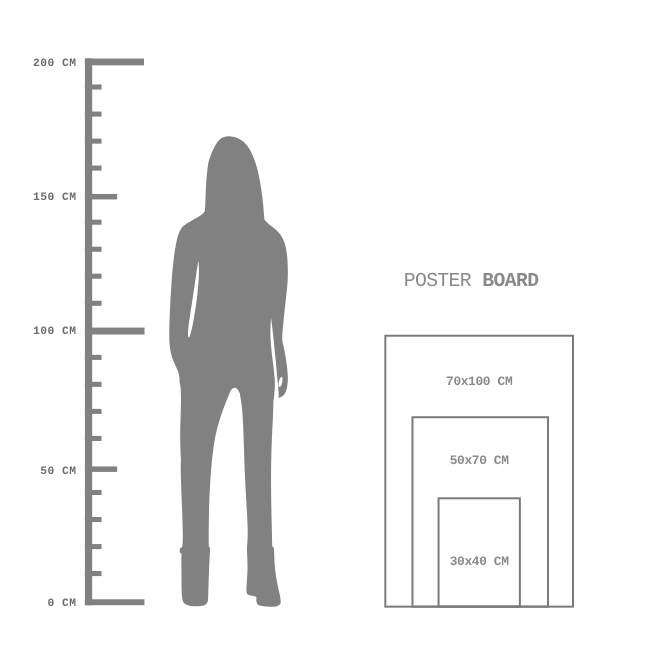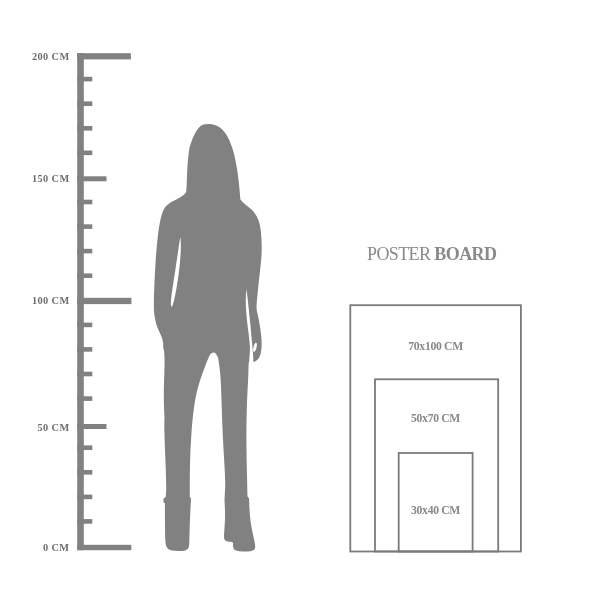--- a/index.html
+++ b/index.html
@@ -1,17 +1,17 @@
 <!DOCTYPE html>
 <html><head>
 <meta charset="utf-8">
 <style>
   html,body{margin:0;padding:0;background:#ffffff;}
   .stage{position:relative;width:600px;height:600px;background:#ffffff;overflow:hidden;
-         font-family:Liberation Serif, serif;}
+         font-family:Liberation Mono, monospace;}
   svg{display:block;}
 </style>
 </head>
 <body>
 <div class="stage">
 <svg width="600" height="600" viewBox="0 0 600 600" xmlns="http://www.w3.org/2000/svg">
 
 <rect x="77.2" y="53.2" width="6.6" height="497" fill="#818181"></rect>
 
 <rect x="77.2" y="53.2" width="53.7" height="6.2" fill="#818181"></rect>

